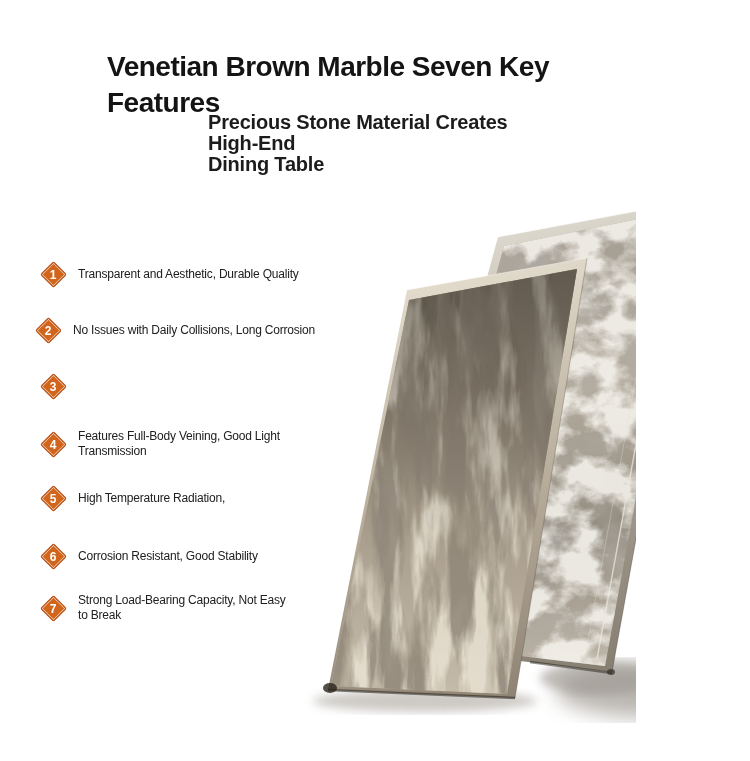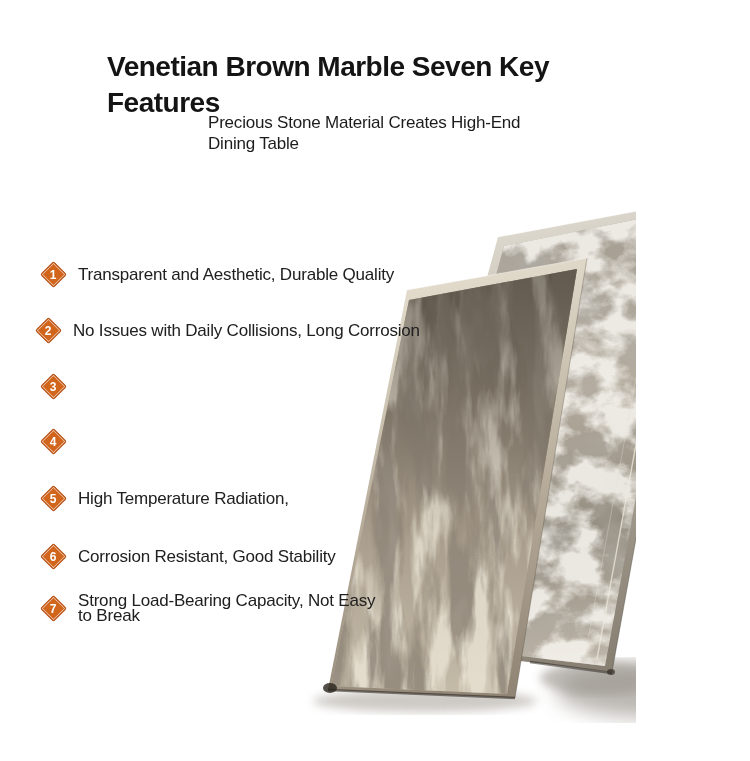--- a/index.html
+++ b/index.html
@@ -10,41 +10,41 @@
     color:var(--text,#1f1f1f);
   }
   .title{
     position:absolute;left:107px;top:30px;width:520px;
     font-size:28px;font-weight:bold;line-height:36px;letter-spacing:-0.5px;
     color:#141414;
   }
   .title span{display:block;}
   .subtitle{
     position:absolute;left:208px;top:112px;width:320px;
-    font-size:17px;font-weight:normal;line-height:21px;letter-spacing:-0.2px;
+    font-size:20px;font-weight:bold;line-height:21px;letter-spacing:-0.2px;
     color:#1c1c1c;
   }
   .subtitle span{display:block;}
   .feature-row{
     position:absolute;left:41px;display:flex;align-items:center;gap:12px;
   }
   .feature-row.shift{left:36px;}
   .marker{
     flex:0 0 auto;width:17px;height:17px;margin:3px;
     background:var(--accent,#d2651c);
     border:1px solid var(--accent-border,#b5521a);
     border-radius:2px;transform:rotate(45deg);
     display:flex;align-items:center;justify-content:center;
     box-shadow:0 0 0 1px rgba(255,255,255,0.6) inset;
   }
   .marker .num{
     transform:rotate(-45deg);color:#fff;font-size:12px;font-weight:bold;line-height:1;
   }
   .ftext{
-    font-size:17px;line-height:15px;letter-spacing:-0.2px;color:#202020;
+    font-size:12px;line-height:15px;letter-spacing:-0.2px;color:#202020;
   }
   .ftext span{display:block;white-space:nowrap;}
   .art{position:absolute;left:0;top:0;}
 </style>
 </head>
 <body>
 
 <div class="canvas">
 
   <svg class="art" width="750" height="761" viewBox="0 0 750 761">
@@ -173,20 +173,24 @@
   <div class="feature-row" style="top:374px">
     <div class="marker">
       <span class="num">3</span>
     </div>
   </div>
 
   <div class="feature-row" style="top:429px">
     <div class="marker">
       <span class="num">4</span>
     </div>
+    <div class="ftext">
+      <span>Features Full-Body Veining, Good Light</span>
+      <span>Transmission</span>
+    </div>
   </div>
 
   <div class="feature-row" style="top:486px">
     <div class="marker">
       <span class="num">5</span>
     </div>
     <div class="ftext">
       <span>High Temperature Radiation,</span>
     </div>
   </div>

